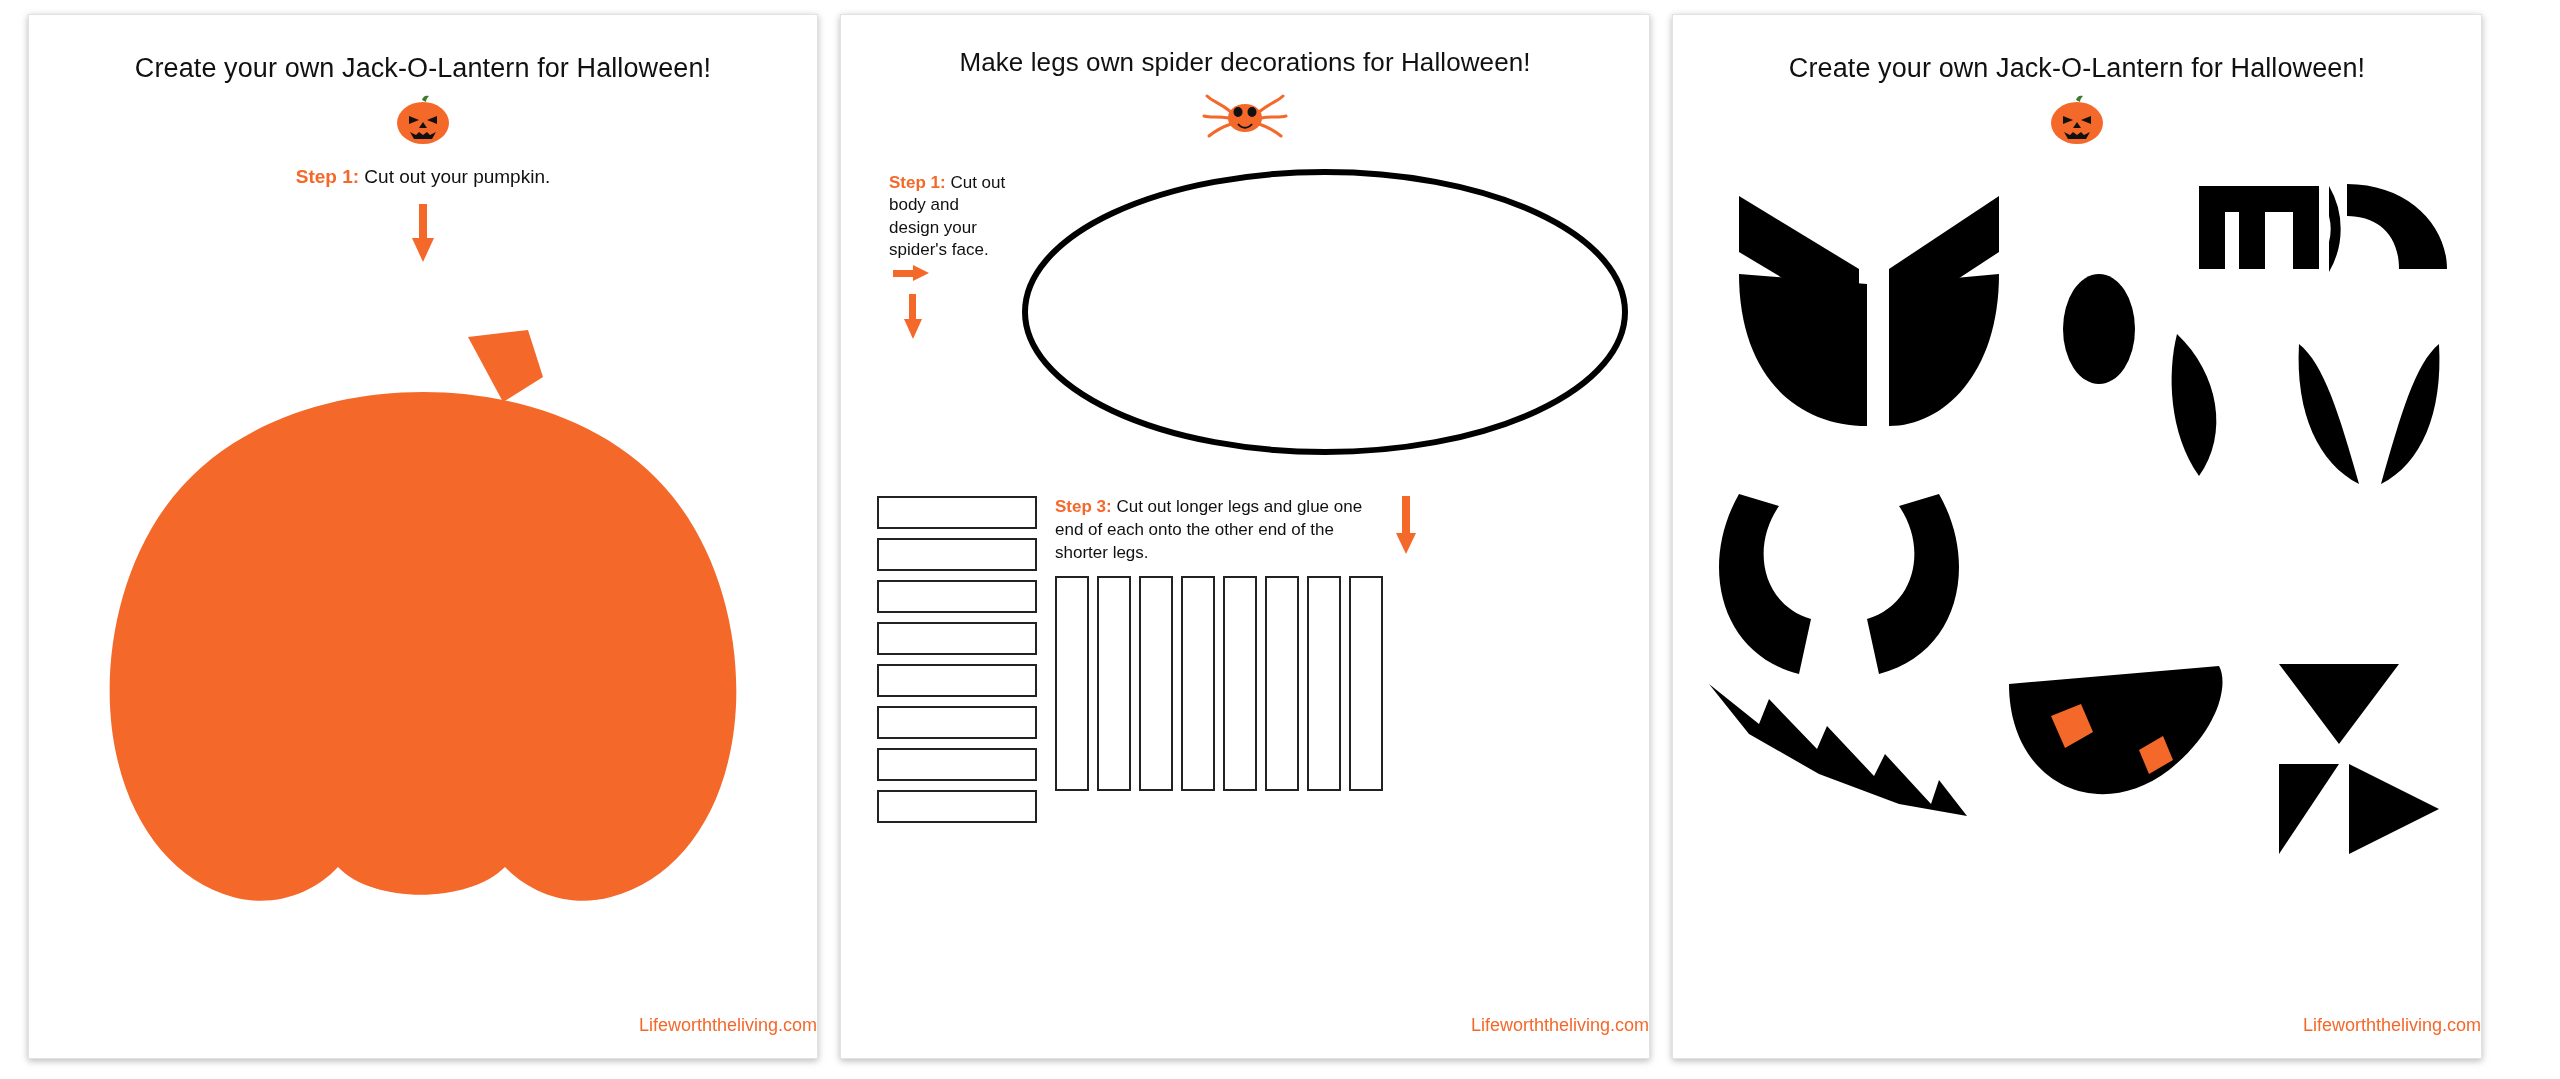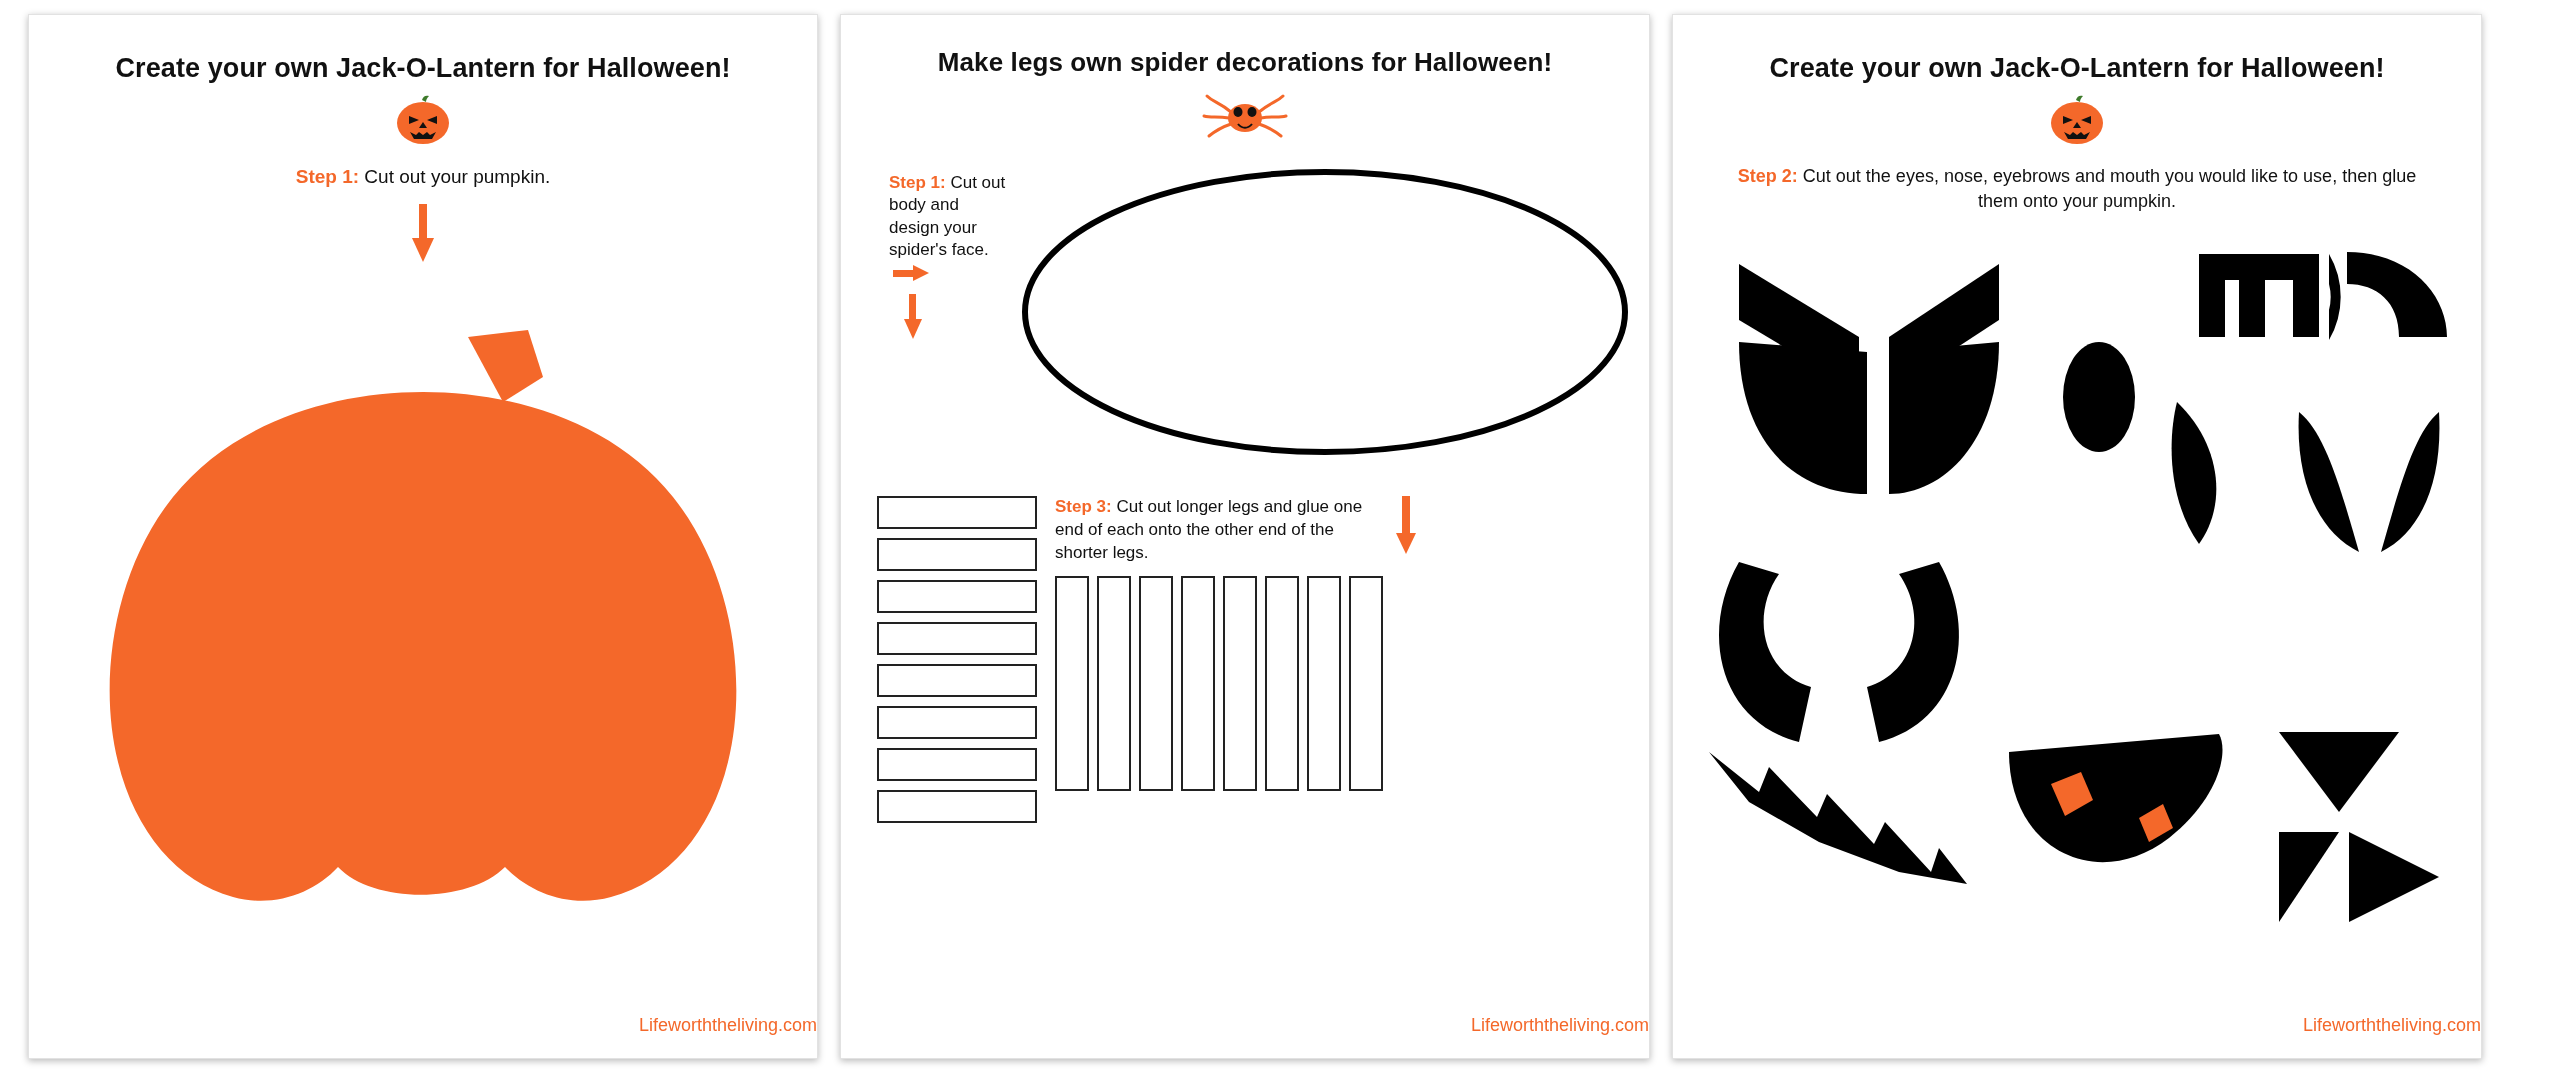--- a/index.html
+++ b/index.html
@@ -29,21 +29,21 @@
   }
   .sheet-1 { width: 790px; height: 1045px; padding: 18px 28px; }
   .sheet-2 { width: 810px; height: 1045px; padding: 18px 26px; }
   .sheet-3 { width: 810px; height: 1045px; padding: 18px 26px; }
 
   .title {
     text-align: center;
     font-size: 27px;
     color: #111;
     margin: 20px 0 8px 0;
-    font-weight: 700;
+    font-weight: 400;
     letter-spacing: 0.1px;
   }
   .title-2 { font-size: 26px; margin-top: 14px; }
 
   .pumpkin-icon {
     margin: 10px auto 0 auto;
     width: 62px;
     height: 52px;
     display: block;
   }
@@ -315,23 +315,20 @@
     <svg class="pumpkin-icon" viewBox="0 0 62 52">
       <path d="M30 6 C31 2 34 1 37 2 C35 4 34 6 34 8 Z" fill="#3d7a2a"></path>
       <ellipse cx="31" cy="29" rx="26" ry="21" fill="#f4682a"></ellipse>
       <path d="M31 9 C22 9 15 17 15 29 C15 41 22 49 31 49 C40 49 47 41 47 29 C47 17 40 9 31 9 Z" fill="#f4682a"></path>
       <polygon points="17,22 27,26 17,30" fill="#111"></polygon>
       <polygon points="45,22 35,26 45,30" fill="#111"></polygon>
       <polygon points="31,28 27,34 35,34" fill="#111"></polygon>
       <path d="M18 38 L24 41 L27 38 L31 41 L35 38 L38 41 L44 38 L40 45 L22 45 Z" fill="#111"></path>
     </svg>
 
-    <div class="s3-step">
-      <span class="step-label">Step 2:</span><span> Cut out the eyes, nose, eyebrows and mouth you would like to use, then glue them onto your pumpkin.</span>
-    </div>
 
     <div class="s3-shapes">
       <svg width="760" height="760" viewBox="0 0 760 760">
 
         <polygon points="40,32 160,105 160,160 40,88" fill="#000"></polygon>
         <polygon points="300,32 190,105 190,160 300,88" fill="#000"></polygon>
 
         <path d="M500 22 L620 22 L620 105 L594 105 L594 48 L566 48 L566 105 L540 105 L540 48 L526 48 L526 105 L500 105 Z" fill="#000"></path>
 
         <path d="M630 22 A85 85 0 0 1 630 108 L630 78 A52 52 0 0 0 630 52 Z" fill="#000" transform="rotate(0)"></path>

